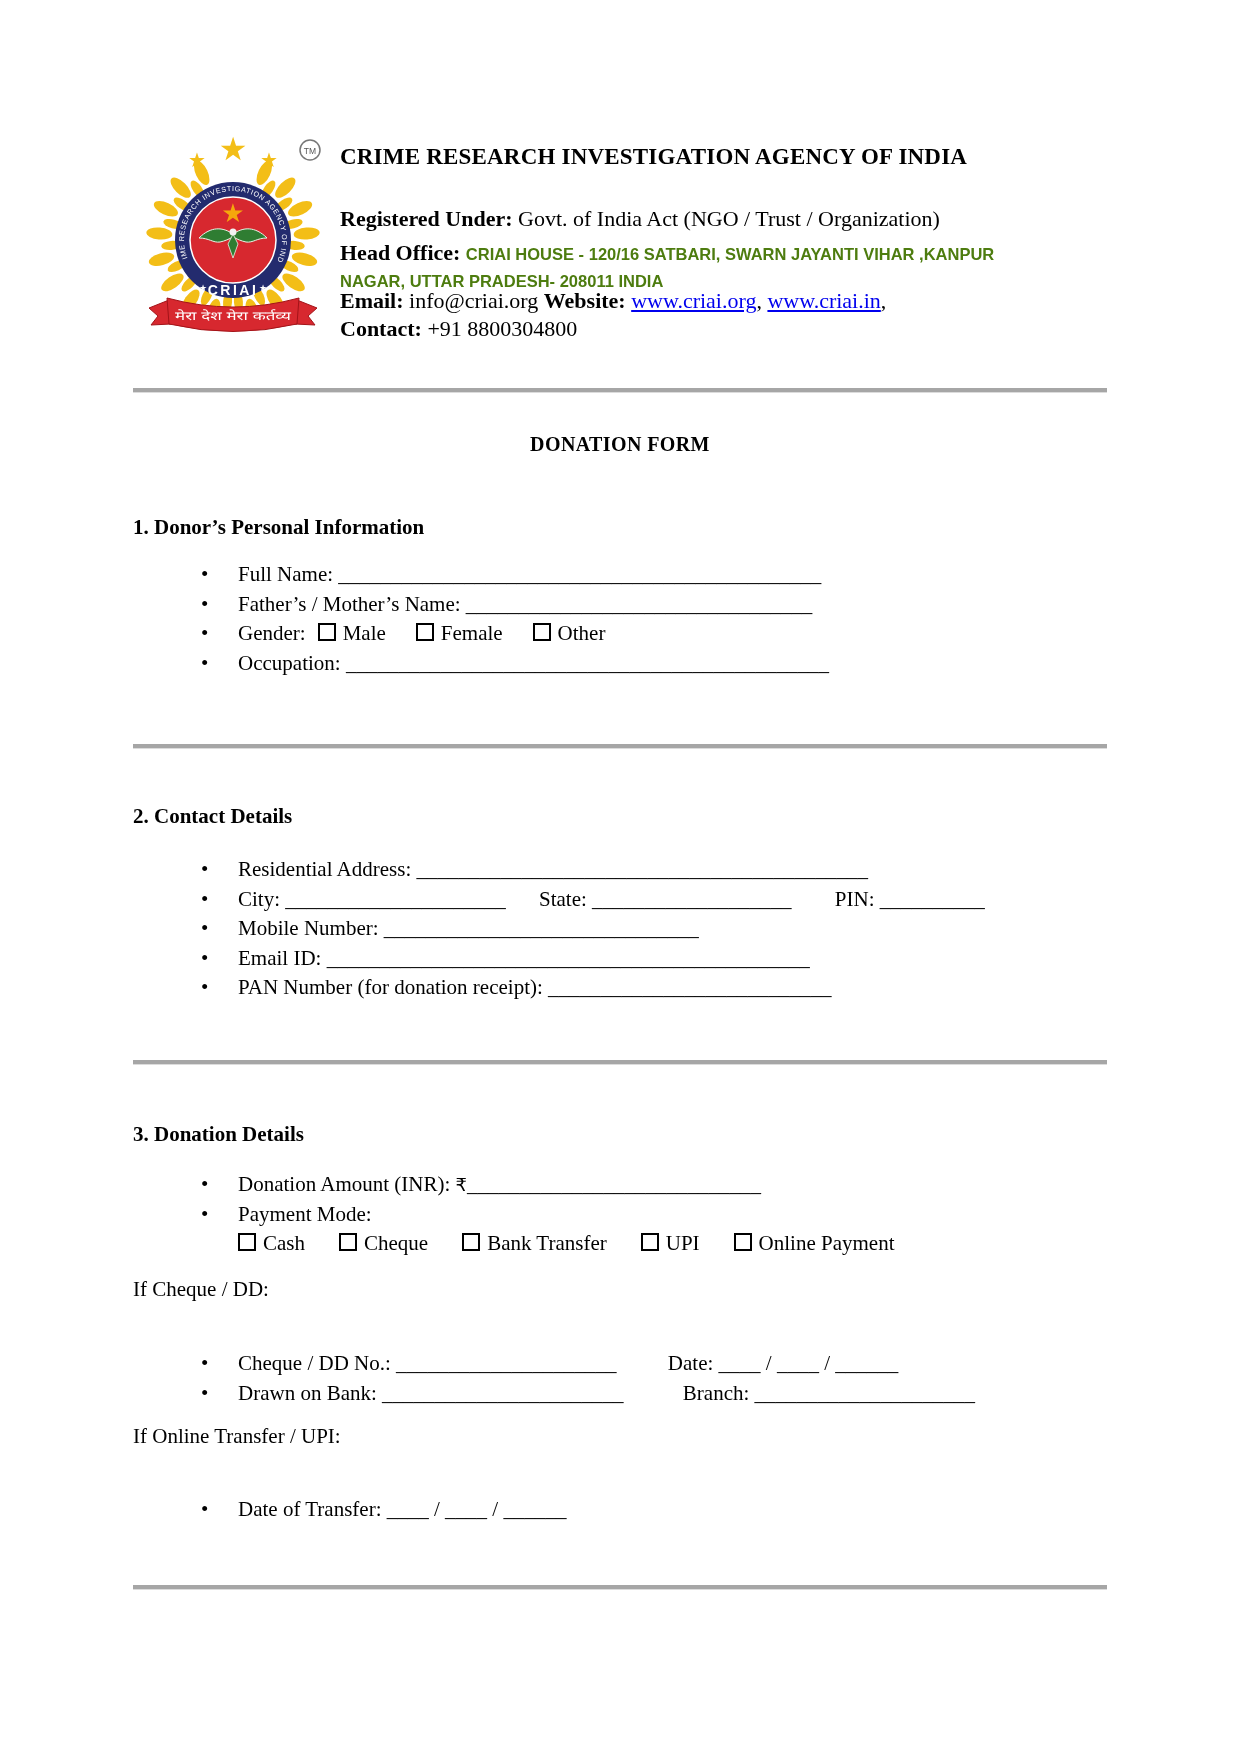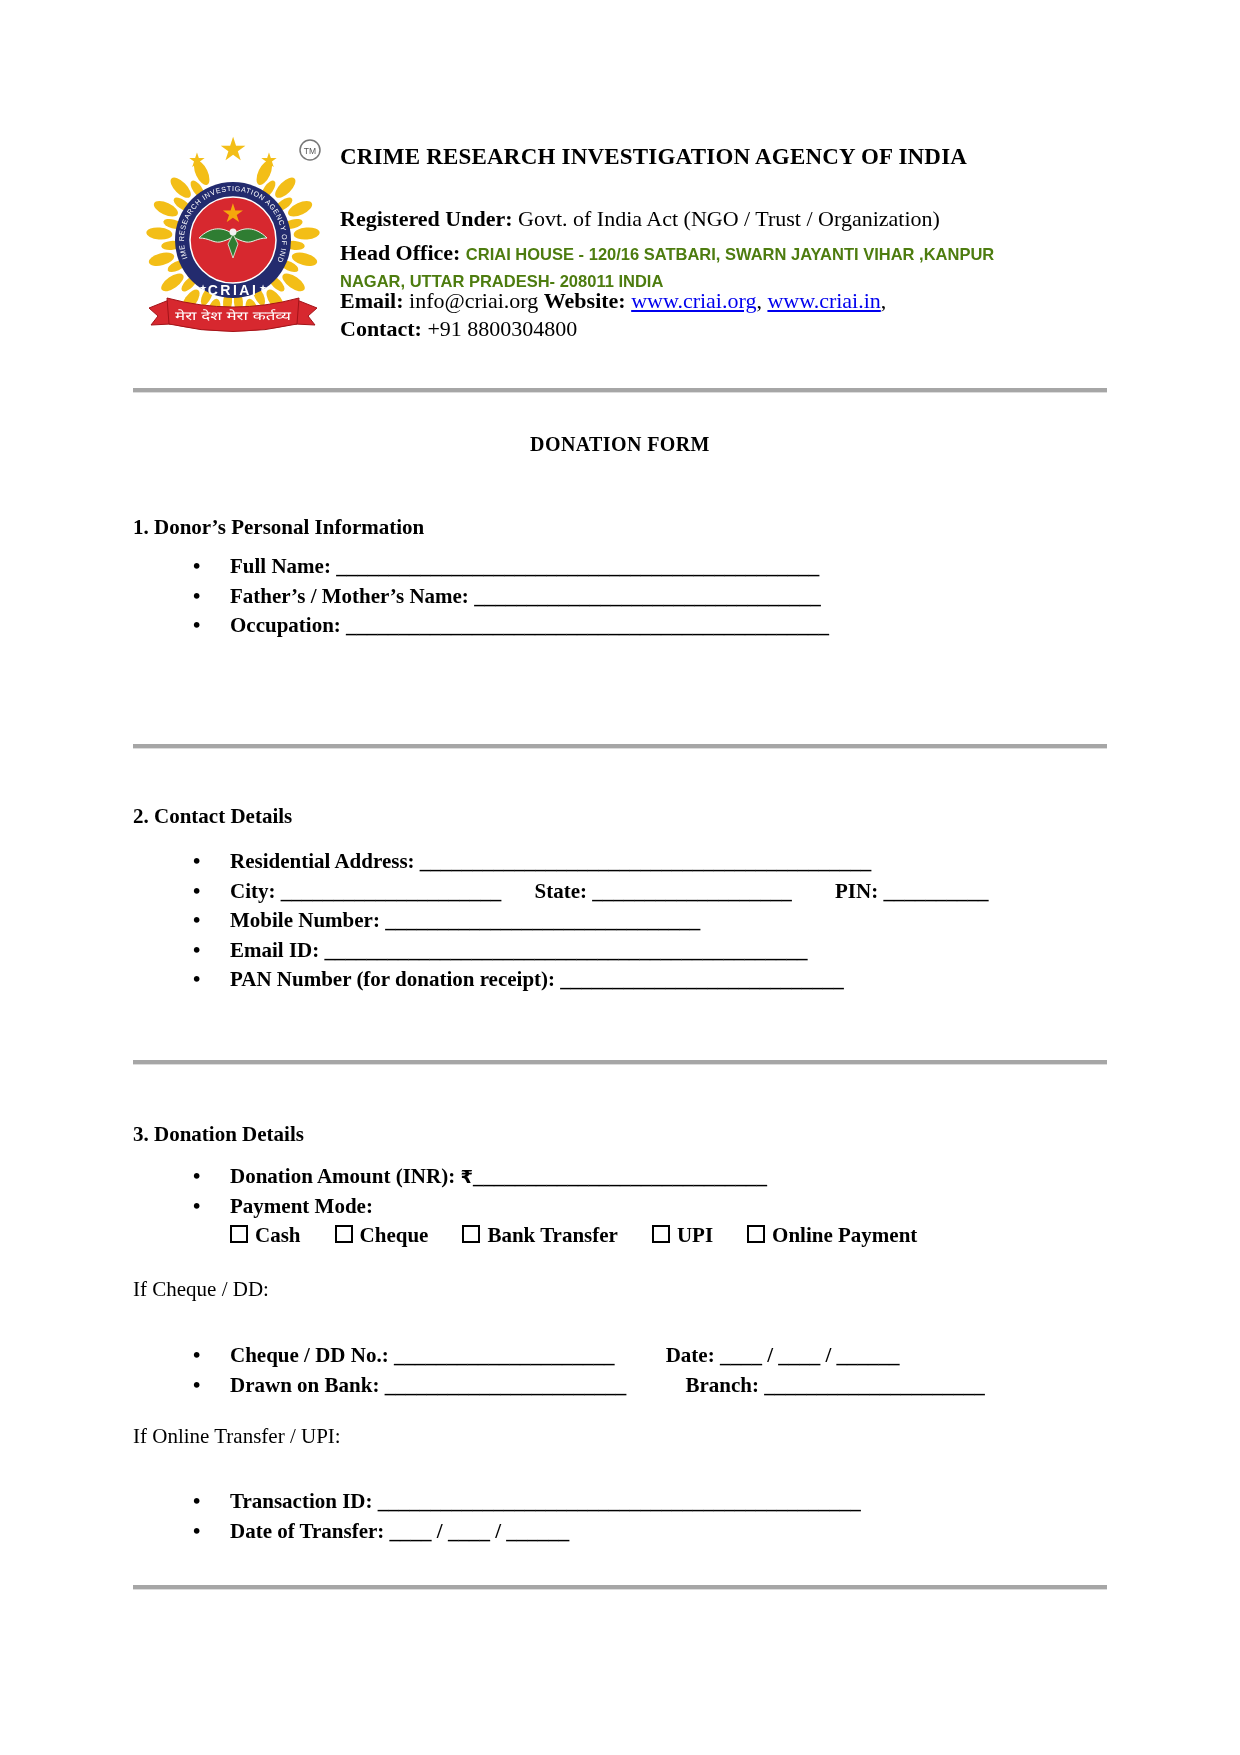--- a/index.html
+++ b/index.html
@@ -21,21 +21,21 @@
   
   .hr{position:absolute;left:133px;width:974px;height:4px;background:#a6a6a6;border-bottom:1px solid #dcdcdc;}
   .hr1{top:388px}.hr2{top:744px}.hr3{top:1060px}.hr4{top:1585px}
   
   .doc-title{position:absolute;top:433px;left:133px;width:974px;text-align:center;
              font-size:20px;font-weight:bold;letter-spacing:.4px;}
   .sec-h{position:absolute;left:133px;font-size:21px;font-weight:bold;white-space:nowrap;}
   .sh1{top:494px}.sh2{top:783px}.sh3{top:1101px}
   .cond{position:absolute;left:133px;font-size:21px;white-space:nowrap;}
   .cond1{top:1277px}.cond2{top:1424px}
-  .blist{position:absolute;left:133px;margin:4px;padding:0;list-style:none;font-size:21px;line-height:29.5px;width:1000px;font-weight:bold;}
+  .blist{position:absolute;left:133px;margin:12px;padding:0;list-style:none;font-size:21px;line-height:29.5px;width:1000px;}
   .l1{top:548px}.l2{top:843px}.l3{top:1158px}.l4{top:1337px}.l5{top:1483px}
   .blist li{position:relative;padding-left:93px;white-space:nowrap;}
   .blist li::before{content:"\2022";position:absolute;left:56px;top:0;}
   .blist li.nobullet::before{content:"";}
   .blank{letter-spacing:0;}
   .cont{margin-left:18px;}
   .cb{display:inline-block;width:14px;height:14px;border:2px solid #000;background:#fff;
       vertical-align:-1px;margin-right:7px;}
   .gopt{margin-left:30px;}
   .gopt.first{margin-left:12px;}
@@ -164,20 +164,23 @@
   <ul class="blist l1">
     <li>
       <span>Full Name:</span>
       <span class="blank">______________________________________________</span>
     </li>
     <li>
       <span>Father’s / Mother’s Name:</span>
       <span class="blank">_________________________________</span>
     </li>
     <li>
+      <span>Gender:</span><span class="gopt first"><span class="cb"></span><span>Male</span></span><span class="gopt"><span class="cb"></span><span>Female</span></span><span class="gopt"><span class="cb"></span><span>Other</span></span>
+    </li>
+    <li>
       <span>Occupation:</span>
       <span class="blank">______________________________________________</span>
     </li>
   </ul>
 
   <div class="hr hr2"></div>
 
   <h3 class="sec-h sh2">2. Contact Details</h3>
   <ul class="blist l2">
     <li>
@@ -234,24 +237,20 @@
       <span>Drawn on Bank:</span>
       <span class="blank">_______________________</span>
       <span class="ml-branch">Branch:</span>
       <span class="blank">_____________________</span>
     </li>
   </ul>
 
   <div class="cond cond2">If Online Transfer / UPI:</div>
   <ul class="blist l5">
     <li>
-      <span>Transaction ID:</span>
-      <span class="blank">______________________________________________</span>
-    </li>
-    <li>
       <span>Date of Transfer:</span>
       <span class="blank">____</span><span> / </span><span class="blank">____</span><span> / </span><span class="blank">______</span>
     </li>
   </ul>
 
   <div class="hr hr4"></div>
 
 </div>
 
 </body></html>

